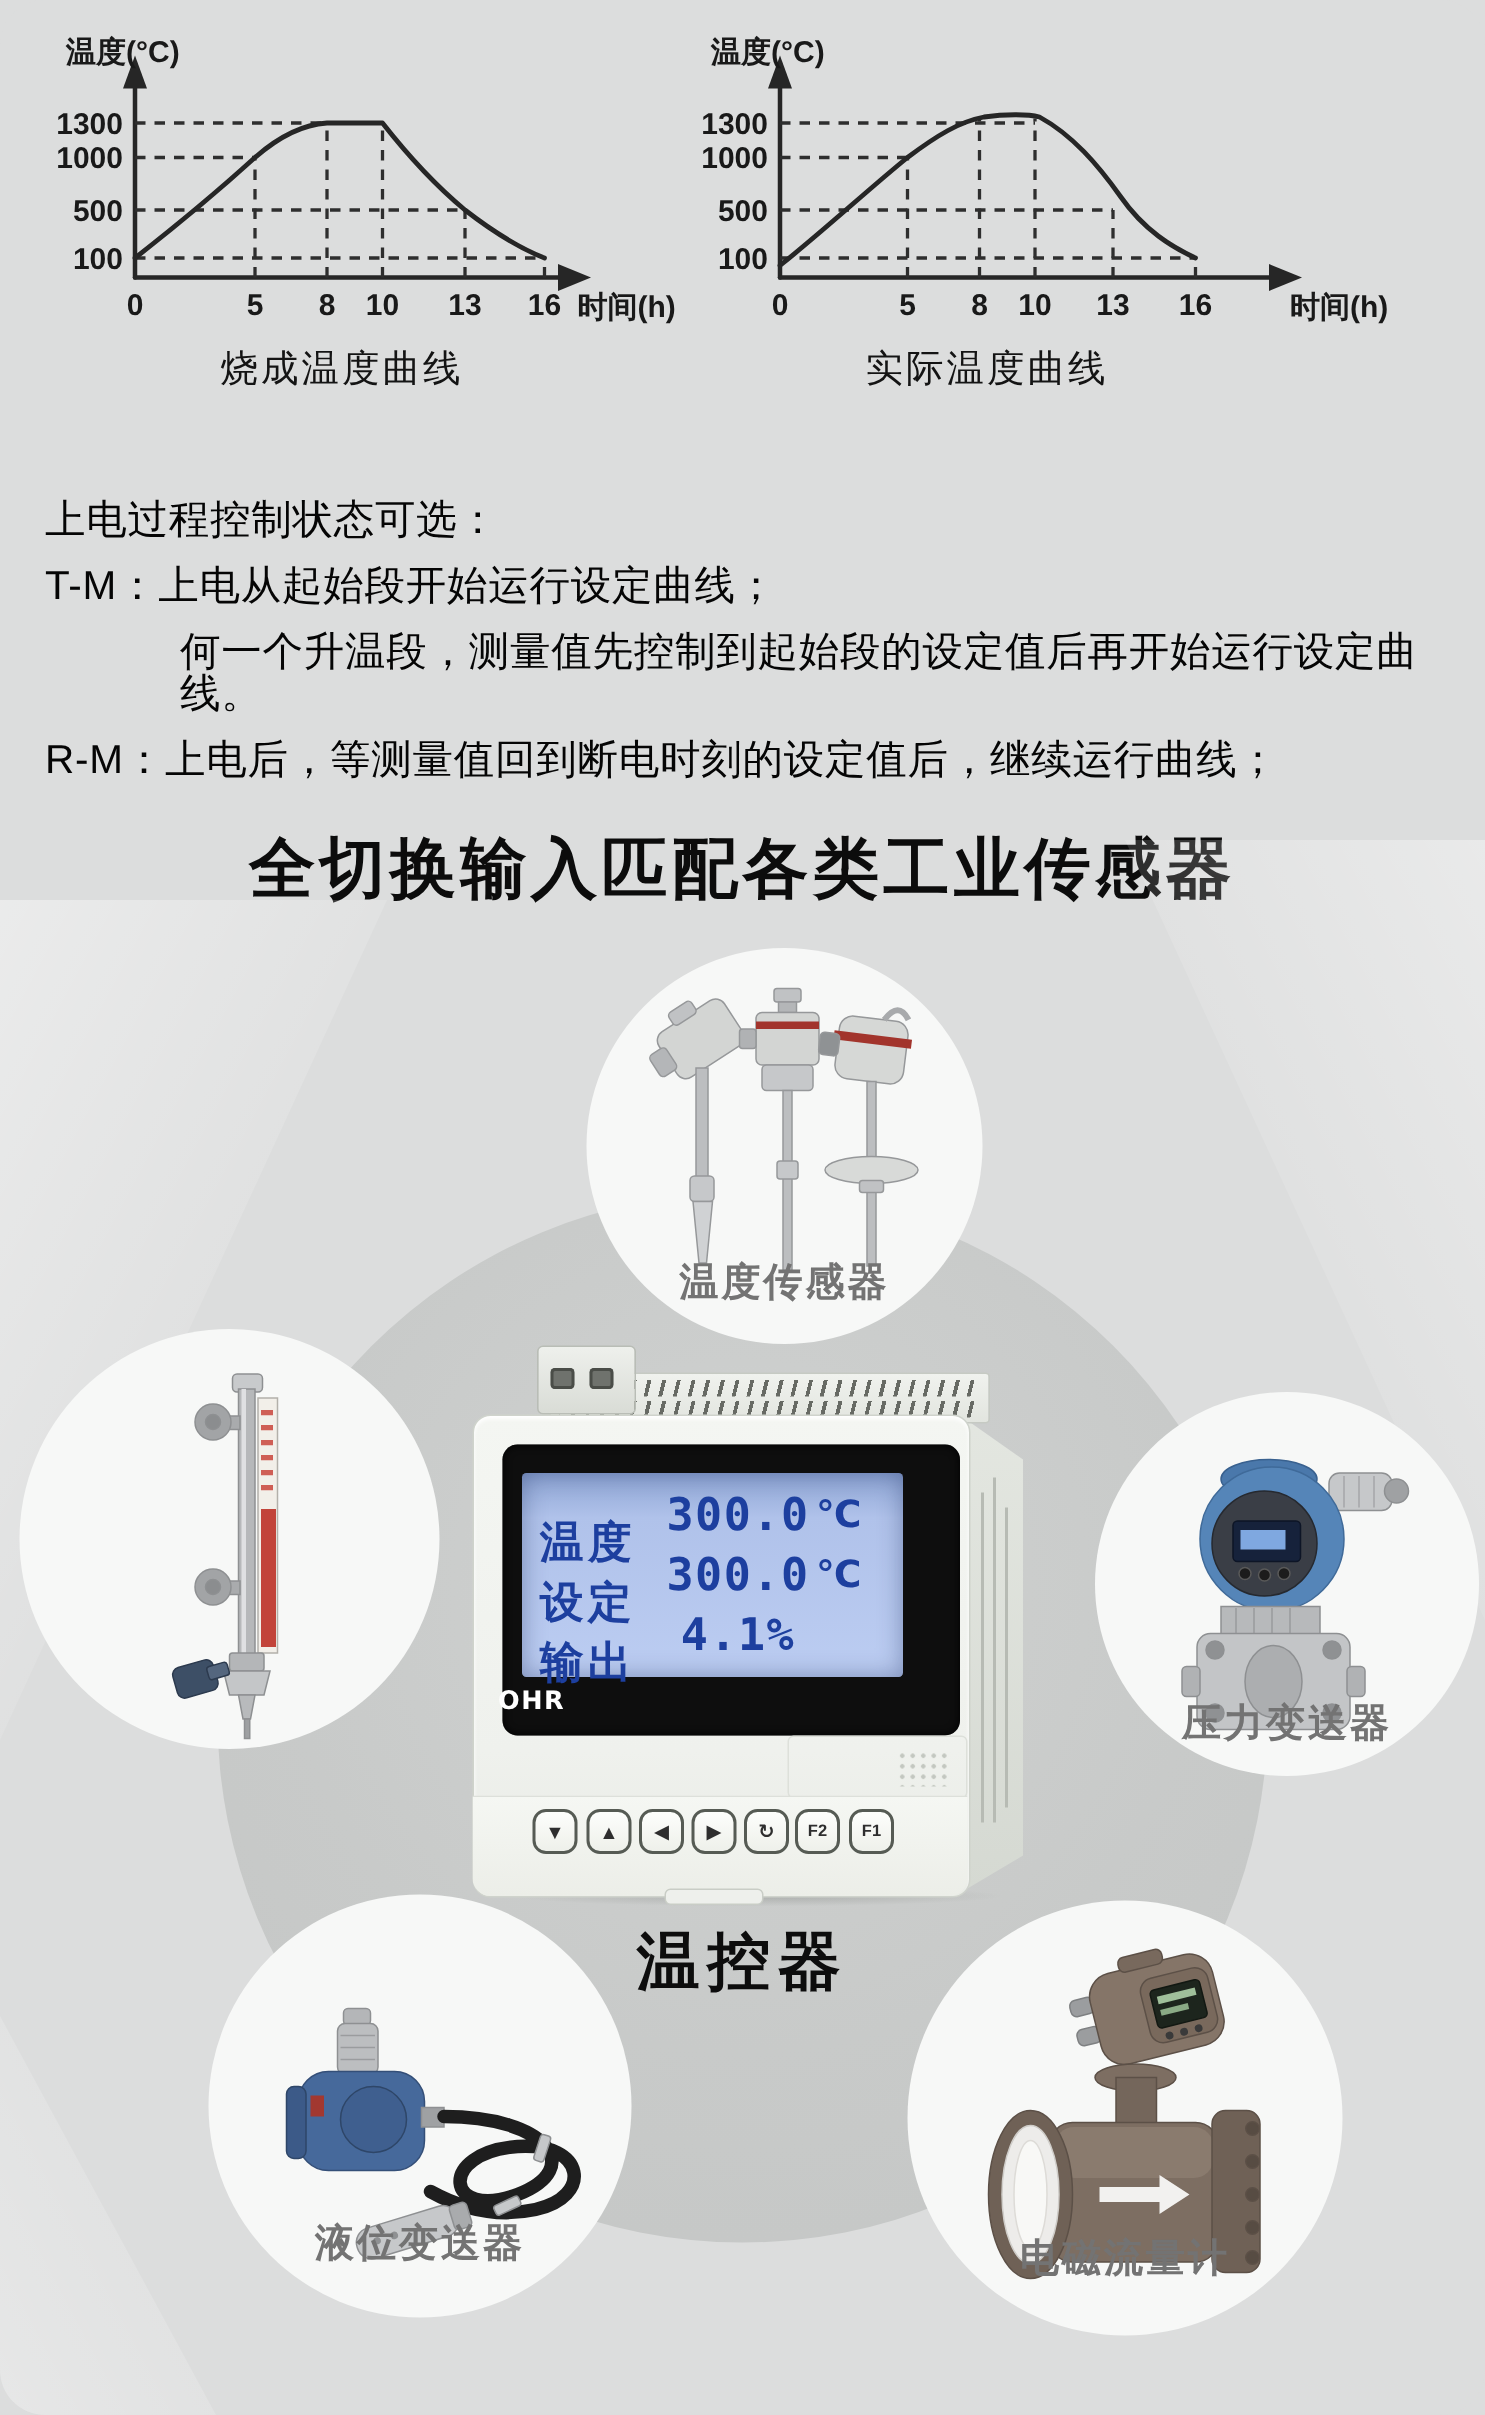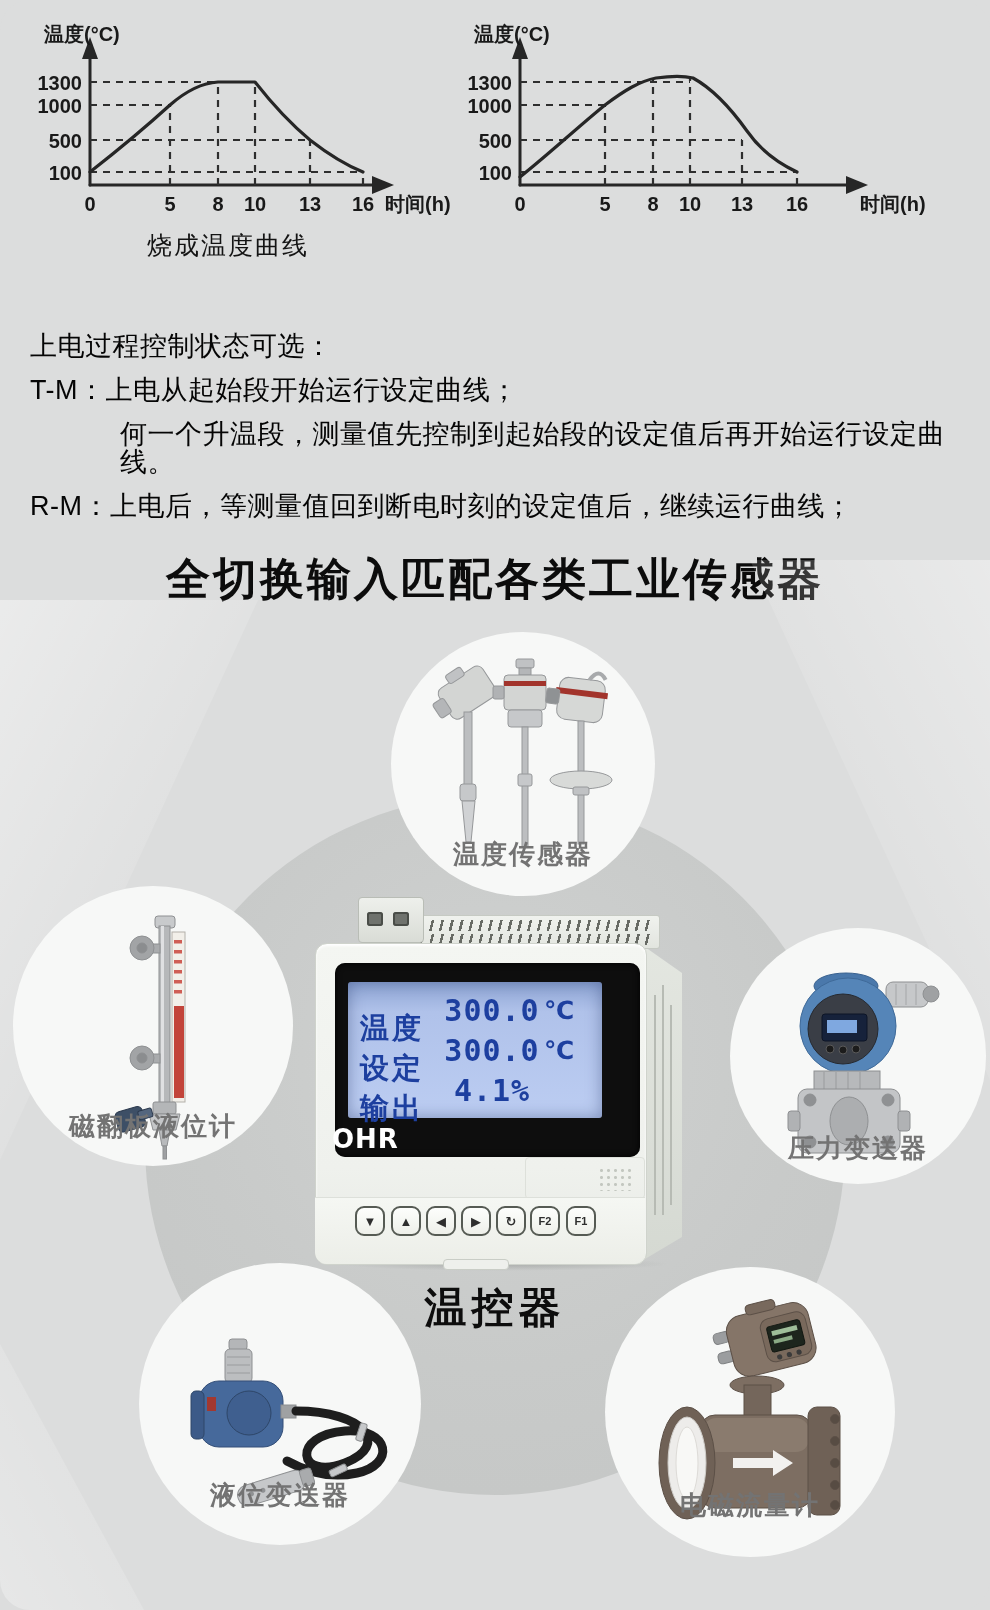--- a/index.html
+++ b/index.html
@@ -49,21 +49,21 @@
              border:1px solid #cfd3cc;box-shadow:inset 0 2px 3px #ffffff;}
   .bezel{position:absolute;left:25px;top:78px;width:305px;height:194px;border-radius:10px;
          background:#0e0e0e;box-shadow:inset 0 0 6px #000;}
   .lcd{position:absolute;left:38px;top:97px;width:254px;height:136px;border-radius:3px;
        background:linear-gradient(180deg,#8ea5d4 0%,#b0c2ea 22%,#bccdf2 100%);
        box-shadow:inset 0 0 16px rgba(18,38,88,.38);padding-top:8px;box-sizing:border-box;}
   .lcd-row{display:flex;align-items:center;height:40px;padding:0 12px;color:#1d3f9f;font-weight:bold;}
   .lcd-label{width:80px;font-size:29px;letter-spacing:3px;margin-top:38px;}
   .lcd-value{flex:1;text-align:center;font-family:"DejaVu Sans Mono",monospace;font-size:30px;letter-spacing:1px;}
   .lcd-unit{width:46px;font-size:25px;}
-  .brand{position:absolute;left:22px;top:239px;color:#fff;font-weight:bold;font-size:26px;letter-spacing:1px;
+  .brand{position:absolute;left:22px;top:239px;color:#fff;font-weight:bold;font-size:17px;letter-spacing:1px;
          font-family:"DejaVu Sans","Liberation Sans",sans-serif;}
   .spk{position:absolute;left:288px;top:282px;width:34px;height:24px;
        background:radial-gradient(circle,#c3c7c0 1.3px,transparent 1.6px);background-size:7px 7px;}
   .seam{position:absolute;left:215px;top:272px;width:118px;height:40px;border:1px solid #dde0da;border-radius:4px;}
   .keystrip{position:absolute;left:5px;top:312px;width:330px;height:66px;border-radius:0 0 12px 12px;
             background:linear-gradient(#f5f7f3,#eceee8);border-top:1px solid #dde0da;}
   .btn{position:absolute;top:8px;width:30px;height:30px;border:2px solid #565b54;border-radius:9px;
        background:linear-gradient(#fdfefc,#eef0ea);display:flex;align-items:center;justify-content:center;
        font-size:13px;color:#2e2e2e;font-weight:bold;box-sizing:border-box;}
   .btn.fn{font-size:11px;}
@@ -137,20 +137,21 @@
     <span class="ytick" style="left:4px;top:80px;">1000</span>
     <span class="ytick" style="left:4px;top:115px;">500</span>
     <span class="ytick" style="left:4px;top:147px;">100</span>
     <span class="xtick" style="left:43px;top:178px;">0</span>
     <span class="xtick" style="left:128px;top:178px;">5</span>
     <span class="xtick" style="left:176px;top:178px;">8</span>
     <span class="xtick" style="left:213px;top:178px;">10</span>
     <span class="xtick" style="left:265px;top:178px;">13</span>
     <span class="xtick" style="left:320px;top:178px;">16</span>
     <span class="axis-label" style="left:400px;top:176px;">时间(h)</span>
+    <span class="chart-title" style="left:58px;top:214px;">实际温度曲线</span>
   </div>
 
   <div class="copy">
     <div class="line">上电过程控制状态可选：</div>
     <div class="line">T-M：上电从起始段开始运行设定曲线；</div>
     <div class="line indent">何一个升温段，测量值先控制到起始段的设定值后再开始运行设定曲线。</div>
     <div class="line">R-M：上电后，等测量值回到断电时刻的设定值后，继续运行曲线；</div>
   </div>
 
   <div class="heading">全切换输入匹配各类工业传感器</div>
@@ -223,21 +224,20 @@
         <rect x="140" y="216" width="23" height="12" rx="2" fill="#b4b6b8"></rect>
         <polygon points="136,228 167,228 163,244 140,244" fill="#c4c6c8"></polygon>
         <polygon points="146,244 157,244 154,260 149,260" fill="#b8babc"></polygon>
         <rect x="150" y="260" width="3.5" height="13" fill="#9ea0a2"></rect>
         <g transform="rotate(-16 120 232)">
           <rect x="103" y="222" width="28" height="21" rx="5" fill="#3d4f66" stroke="#2c3a4e"></rect>
           <rect x="126" y="227" width="14" height="9" rx="2" fill="#54667e" stroke="#2c3a4e"></rect>
         </g>
       </g>
     </svg>
-    <div class="label" style="bottom:22px;">磁翻板液位计</div>
   </div>
 
   <div class="circle" style="left:730px;top:928px;width:256px;height:256px;">
     <svg width="256" height="256" viewBox="0 0 256 256">
       <g stroke="#8e9092" stroke-width="1">
         <rect x="156" y="54" width="42" height="25" rx="7" fill="#c6c8ca"></rect>
         <line x1="166" y1="56" x2="166" y2="77" stroke="#a4a6a8"></line>
         <line x1="176" y1="56" x2="176" y2="77" stroke="#a4a6a8"></line>
         <line x1="186" y1="56" x2="186" y2="77" stroke="#a4a6a8"></line>
         <circle cx="201" cy="66" r="8" fill="#9fa1a3"></circle>

